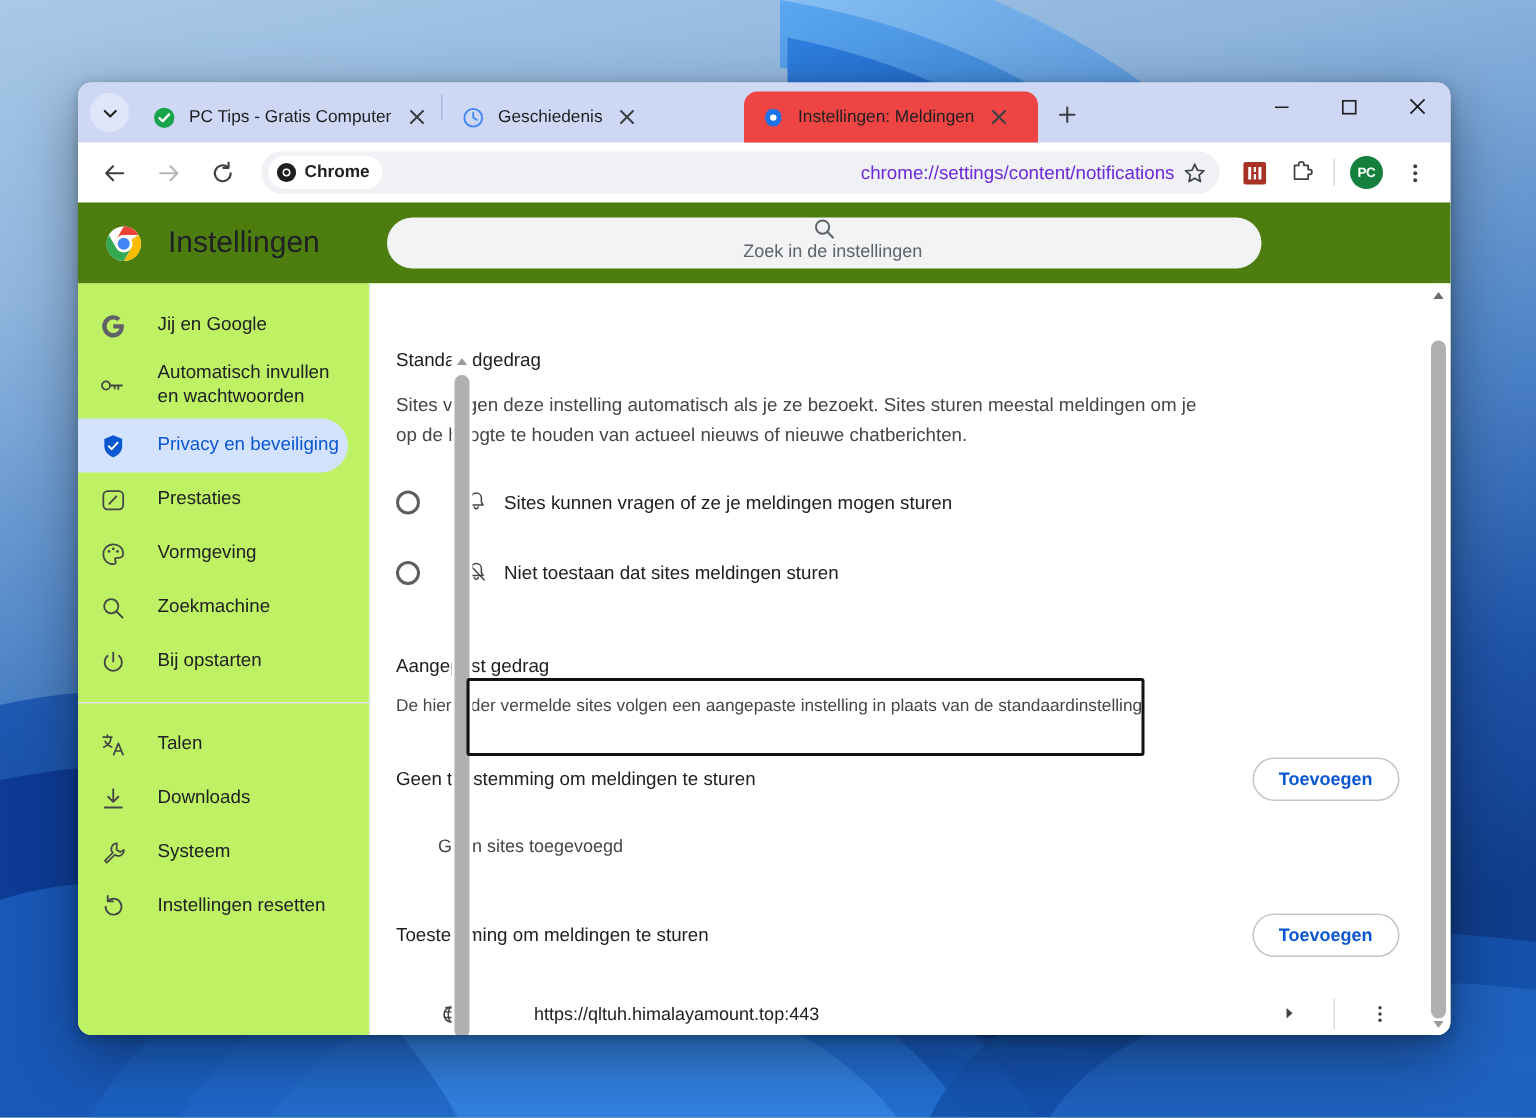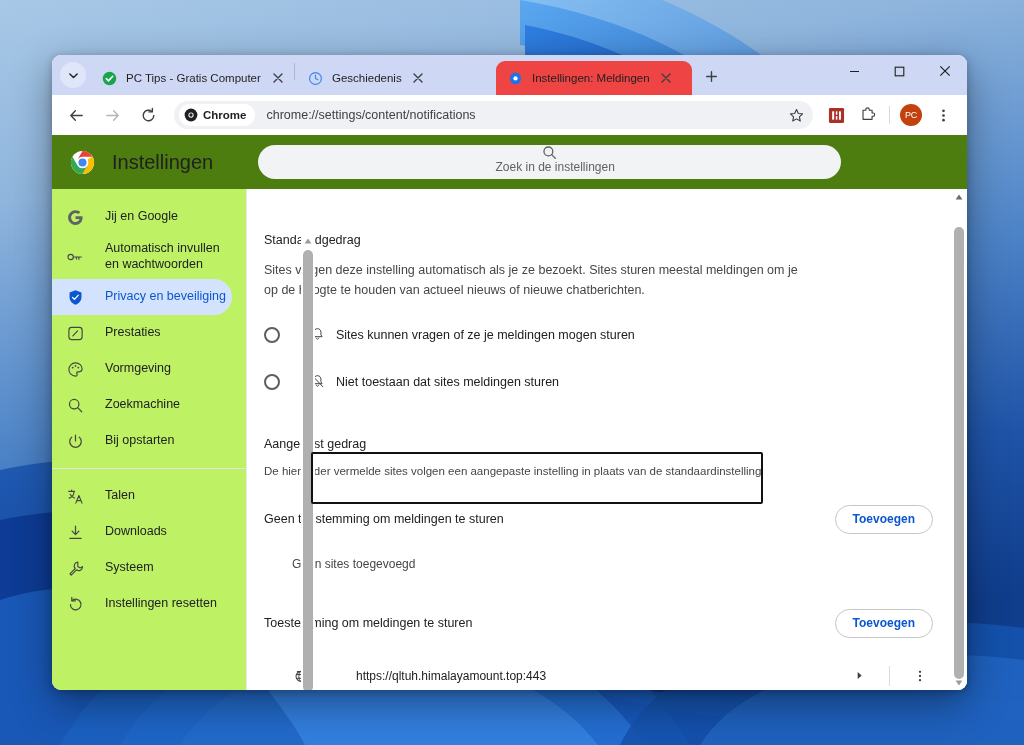--- a/index.html
+++ b/index.html
@@ -59,35 +59,36 @@
   #toolbar {
     height: 40px; background: #fff; display: flex; align-items: center;
     padding: 0 8px 0 6px;
   }
   .navbtn { width: 30px; height: 30px; margin: 0 3px; border-radius: 50%;
             display:flex; align-items:center; justify-content:center; flex:0 0 auto; }
   #omnibox {
     flex: 1 1 auto; height: 28px; background: #eff1f5; border-radius: 14px;
     margin: 0 7px 0 8px; display: flex; align-items: center; padding: 0 4px 0 5px;
     min-width: 0;
+    text-align: right;
   }
   .chrome-chip {
     height: 22px; background: #fff; border-radius: 11px; display:flex;
     align-items:center; padding: 0 9px 0 5px; flex:0 0 auto;
   }
   .chrome-chip-label { font-size: 11.5px; font-weight: bold; color: #1f1f1f; margin-left: 5px; }
-  #url { font-size: 12.5px; color: #404040; margin-left: 11px; white-space: nowrap;
+  #url { font-size: 12.5px; color: #6d28d9; margin-left: 11px; white-space: nowrap;
          overflow: hidden; flex: 1 1 auto; }
   .omni-star { width: 26px; height: 26px; border-radius: 50%; display:flex;
                align-items:center; justify-content:center; flex:0 0 auto; }
   .tb-icon { width: 28px; height: 28px; margin: 0 2px; border-radius:50%;
              display:flex; align-items:center; justify-content:center; flex:0 0 auto; }
   .tb-sep { width:1px; height:18px; background:#d8dadd; margin: 0 5px; flex:0 0 auto; }
-  .avatar { width: 22px; height: 22px; border-radius: 50%; background: #c2410c;
-            color:#fff; font-size: 9px; font-weight: normal; display:flex;
+  .avatar { width: 22px; height: 22px; border-radius: 50%; background: #15803d;
+            color:#fff; font-size: 9px; font-weight: bold; display:flex;
             align-items:center; justify-content:center; letter-spacing:-.3px; }
 
   
   #settings-header {
     height: 54px; background: #4d7c0f; display: flex; align-items: center;
     padding-left: 18px;
   }
   #settings-title { font-size: 20px; color: #202124; margin-left: 17px; }
   #settings-search {
     margin-left: 45px; width: 583px; height: 34px; background: #f1f3f4;

